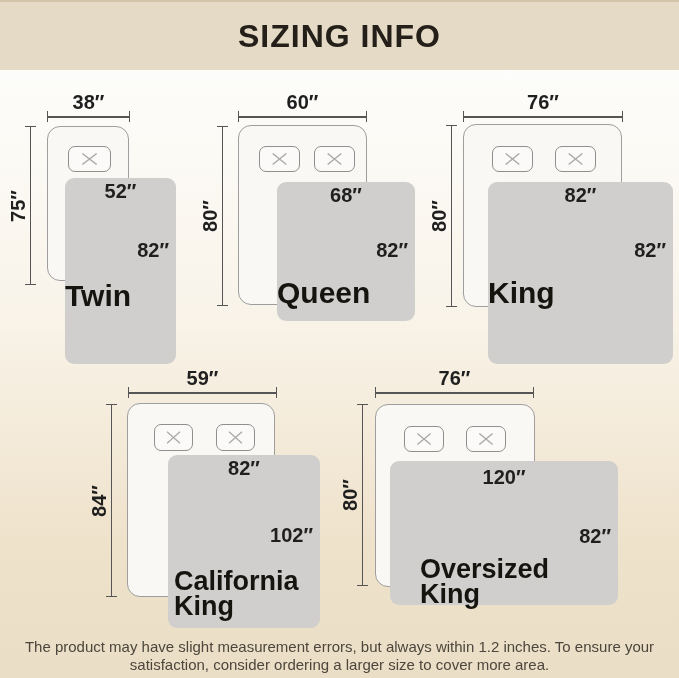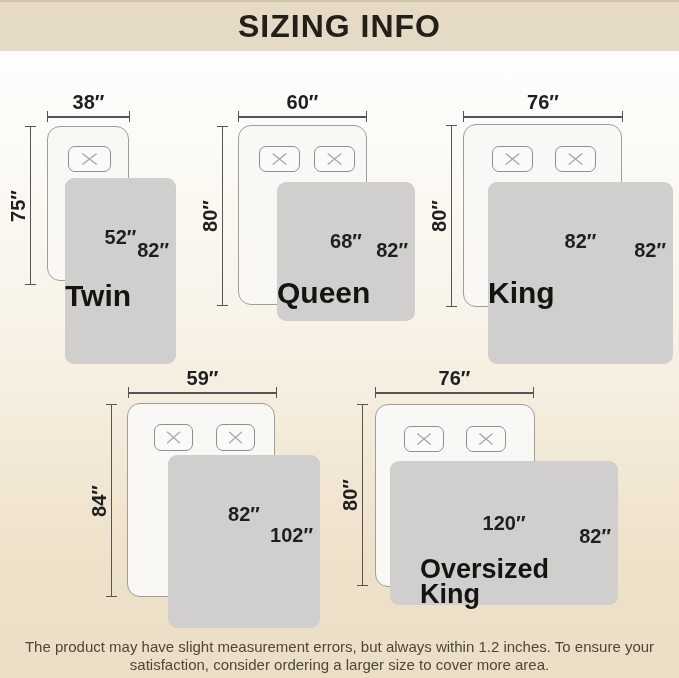--- a/index.html
+++ b/index.html
@@ -3,21 +3,21 @@
 <meta charset="utf-8">
 <style>
   html,body{margin:0;padding:0;background:#ffffff;}
   .screen{
     position:relative;width:679px;height:678px;overflow:hidden;
     font-family:"Liberation Sans",sans-serif;
     background:linear-gradient(180deg,#fdfdfb 10%,#f9f4ea 45%,#efe2cb 80%,#ebdec6 100%);
   }
   
   .header{
-    position:absolute;left:0;top:0;right:0;height:51px;
+    position:absolute;left:0;top:0;right:0;height:70px;
     background:#e5dac6;border-top:2px solid #d2c4a9;
     display:flex;align-items:center;justify-content:center;box-sizing:border-box;
   }
   .title{font-size:32px;font-weight:bold;color:#242019;letter-spacing:1px;}
   
   .diagram{position:absolute;inset:0;pointer-events:none;}
   .diagram > div{position:absolute;}
   .mattress{
     background:#f9f8f5;border:1px solid #9e9e9e;border-radius:13px;box-sizing:border-box;
   }
@@ -37,21 +37,21 @@
   .wline::after{content:"";position:absolute;left:0;right:0;top:5px;height:1.5px;background:#555;}
   
   .hm{width:11px;}
   .vline{position:absolute;inset:0;border-top:1.5px solid #555;border-bottom:1.5px solid #555;}
   .vline::after{content:"";position:absolute;top:0;bottom:0;left:4.7px;width:1.5px;background:#555;}
   .vdim{
     position:absolute;left:-47px;top:50%;margin-top:-12px;width:80px;height:24px;line-height:24px;
     text-align:center;transform:rotate(-90deg);
   }
   
-  .bw{position:absolute;left:0;right:0;top:2px;text-align:center;margin-top:46px;}
+  .bw{position:absolute;left:0;right:0;top:2px;text-align:center;}
   .bl{position:absolute;right:7px;}
   .bname{
     position:absolute;left:0;right:0;text-align:left;
     font-weight:bold;color:#16140f;
   }
   
   .d0 .wm{left:47px;top:95px;width:83px}
   .d0 .hm{left:25px;top:126px;height:159px}
   .d0 .mattress{left:47px;top:126px;width:82px;height:155px}
   .d0 .blanket{left:65px;top:178px;width:111px;height:186px}
@@ -207,20 +207,21 @@
       </div>
       <div class="pillow p2">
         <svg viewBox="0 0 40 26" preserveAspectRatio="none">
             <path d="M13 7 L27 19 M27 7 L13 19" stroke="#a9a9a9" stroke-width="1.4" fill="none"></path>
           </svg>
       </div>
     </div>
     <div class="blanket">
       <span class="dim bw">82″</span>
       <span class="dim bl">102″</span>
+      <div class="bname">California King</div>
     </div>
   </section>
 
   <section class="diagram d4">
     <div class="wm">
       <span class="dim">76″</span>
       <span class="wline"></span>
     </div>
     <div class="hm">
       <span class="vline"></span>

